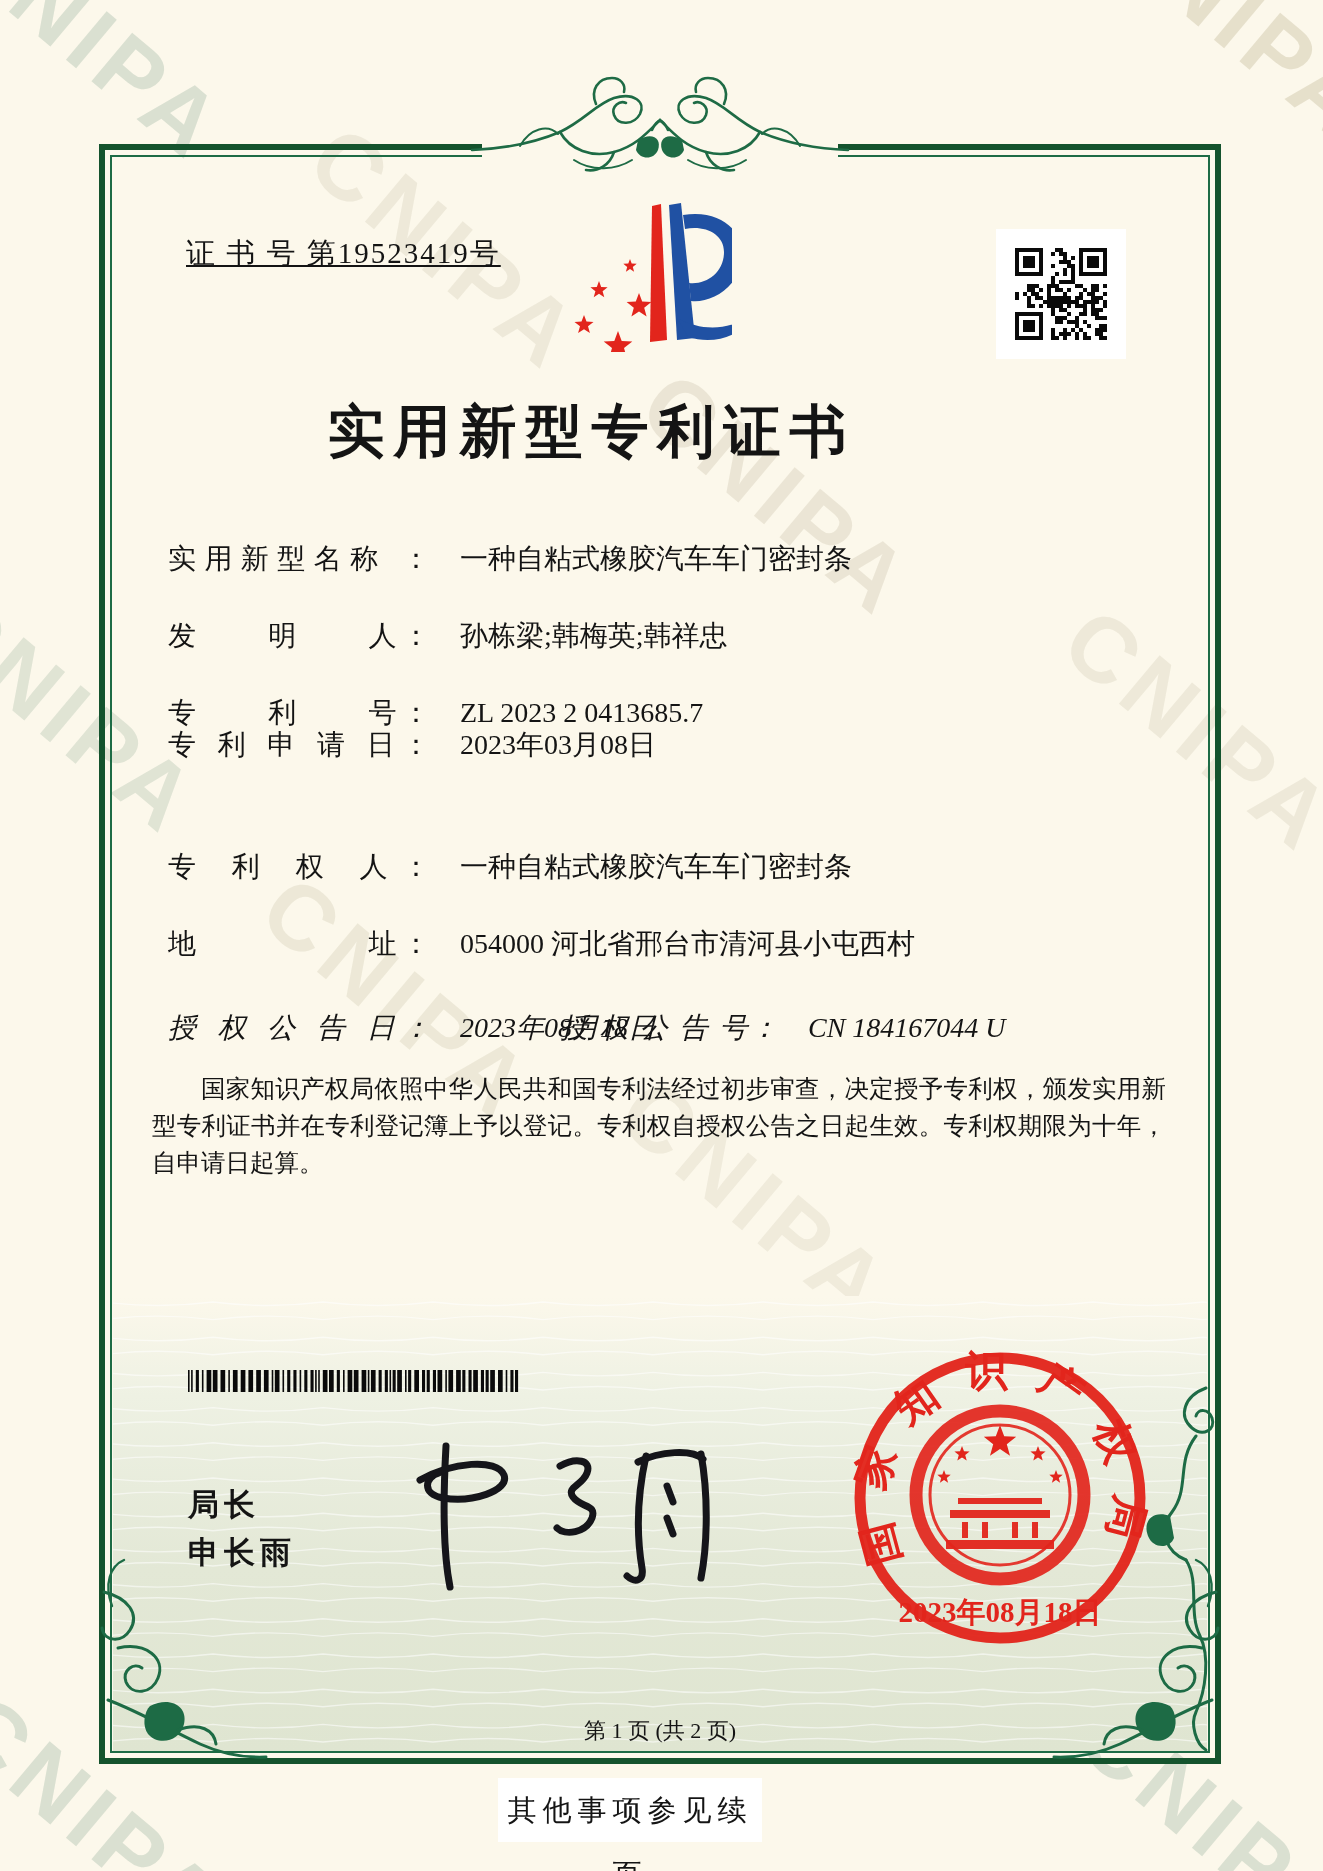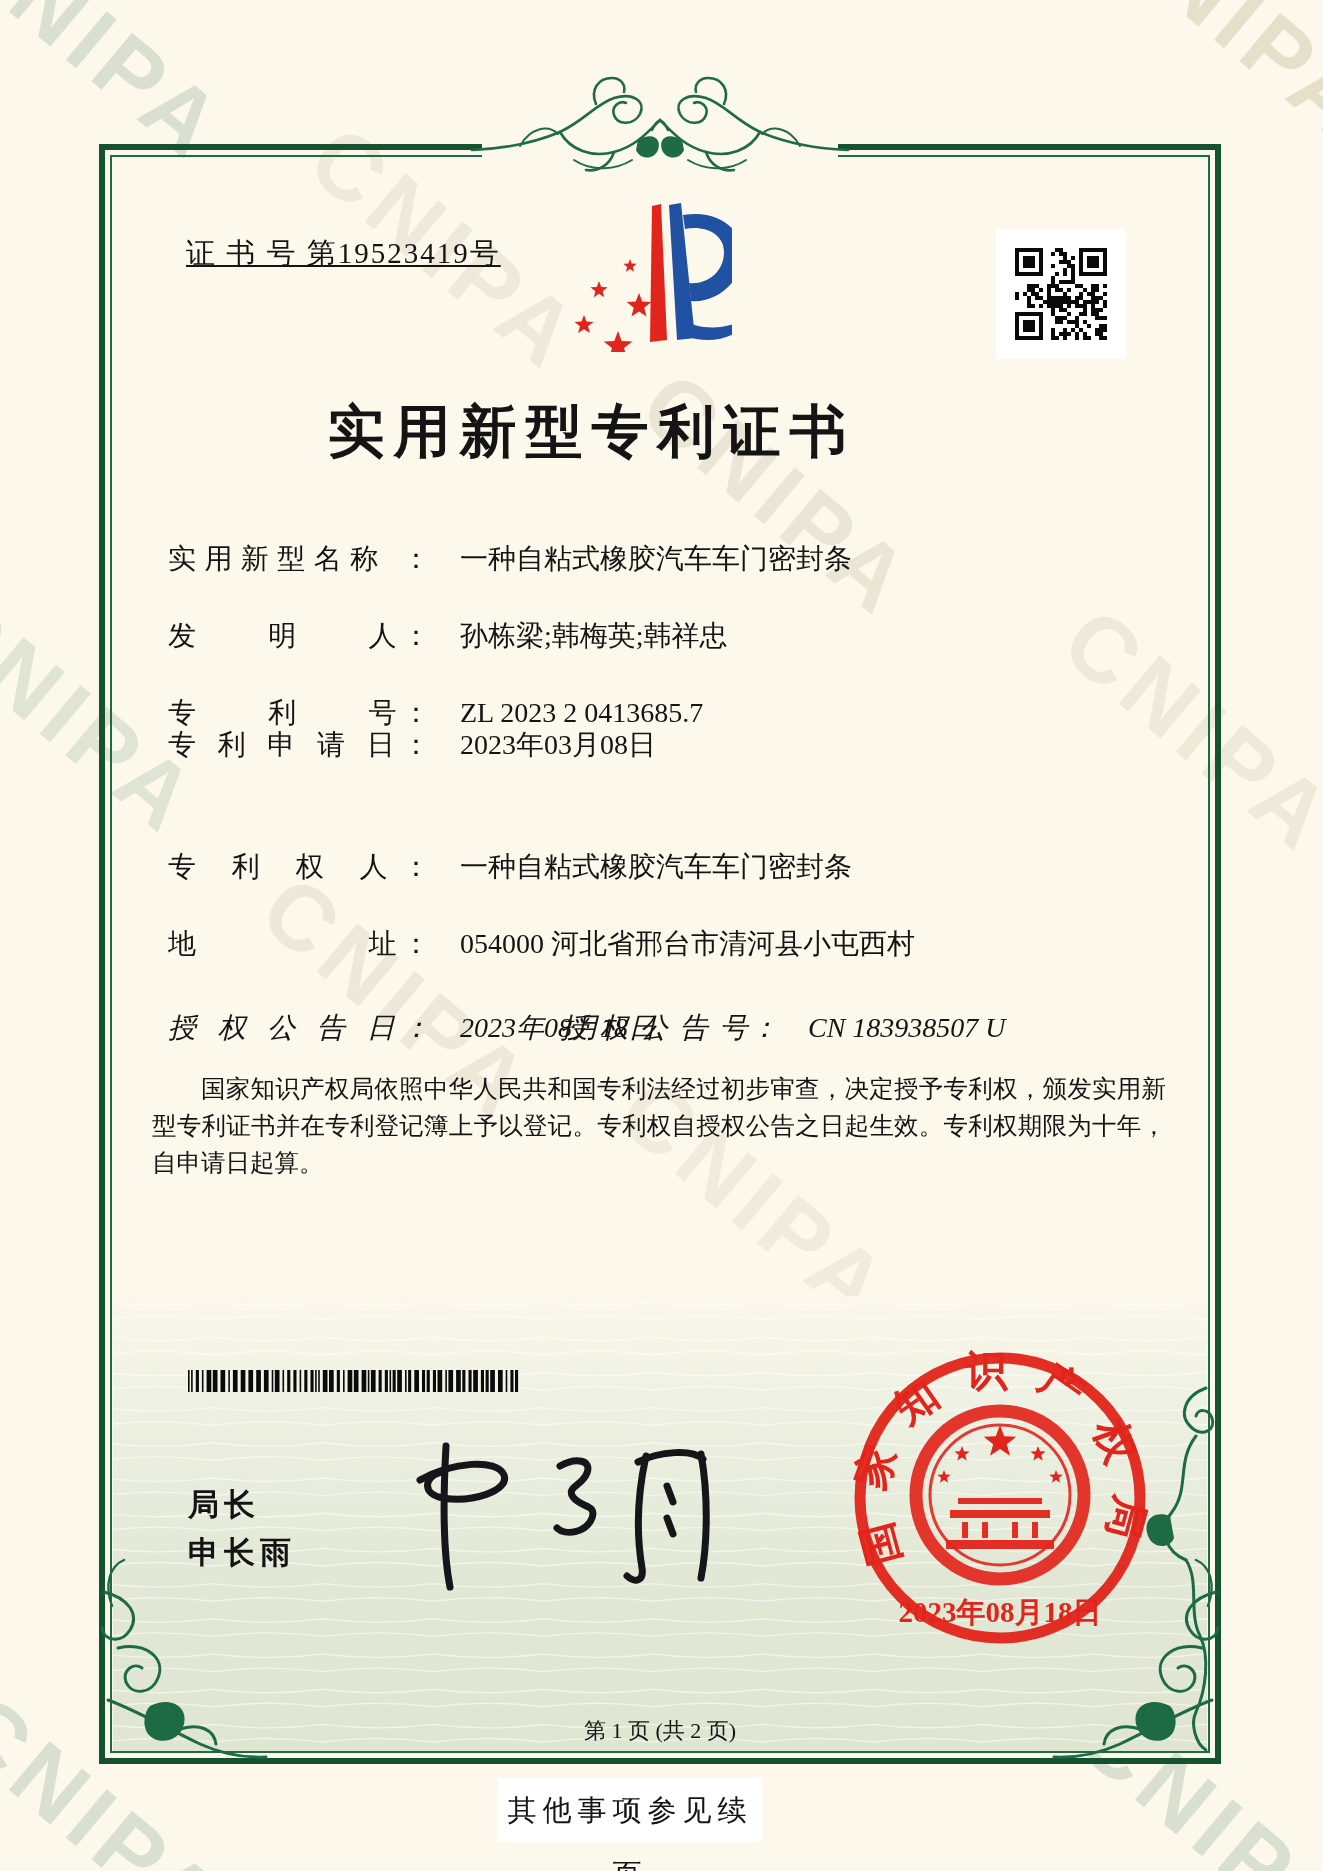--- a/index.html
+++ b/index.html
@@ -429,21 +429,21 @@
   </div>
   <div class="row r5">
     <span class="lab">专  利  权  人：</span><span class="val">一种自粘式橡胶汽车车门密封条</span>
   </div>
   <div class="row r6">
     <span class="lab">地　　　　　址：</span><span class="val">054000 河北省邢台市清河县小屯西村</span>
   </div>
   <div class="row r7">
     <span class="lab">授 权 公 告 日：</span><span class="val">2023年08月18日</span>
     <span class="pair2">
-      <span class="lab2">授 权 公 告 号：</span><span class="val">CN 183938507 U</span>
+      <span class="lab2">授 权 公 告 号：</span><span class="val">CN 184167044 U</span>
     </span>
   </div>
 
   <div class="para p1">国家知识产权局依照中华人民共和国专利法经过初步审查，决定授予专利权，颁发实用新型专利证书并在专利登记簿上予以登记。专利权自授权公告之日起生效。专利权期限为十年，自申请日起算。</div>
 
   <svg class="barcode" id="barcodesvg" width="340" height="24" viewBox="0 0 340 24">
       <rect x="2.0" y="0" width="1.6" height="22" fill="#0a0a0a"></rect>
       <rect x="5.1" y="0" width="1.6" height="22" fill="#0a0a0a"></rect>
       <rect x="9.8" y="0" width="3.1" height="22" fill="#0a0a0a"></rect>
       <rect x="15.9" y="0" width="1.6" height="22" fill="#0a0a0a"></rect>

